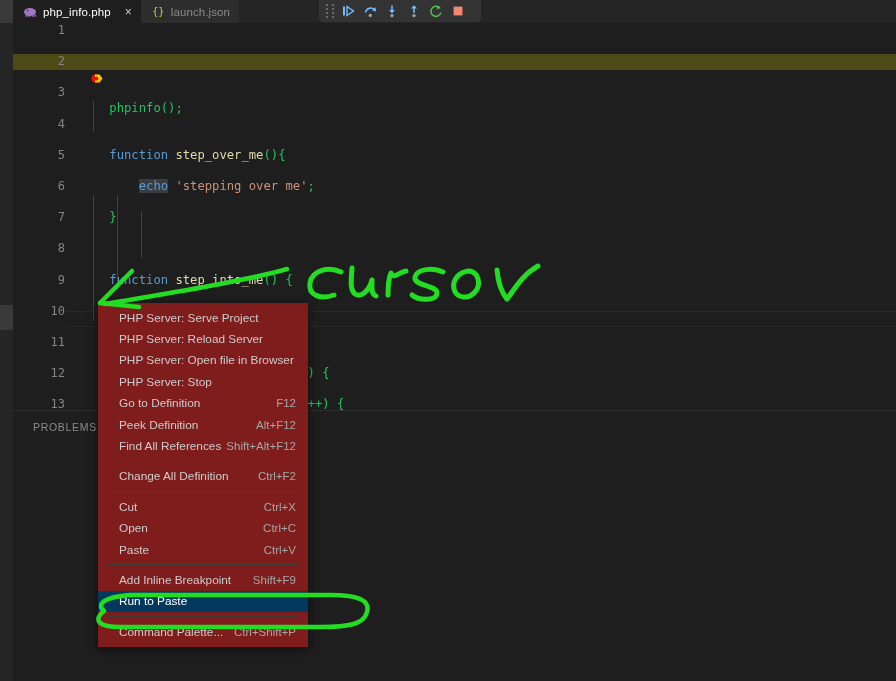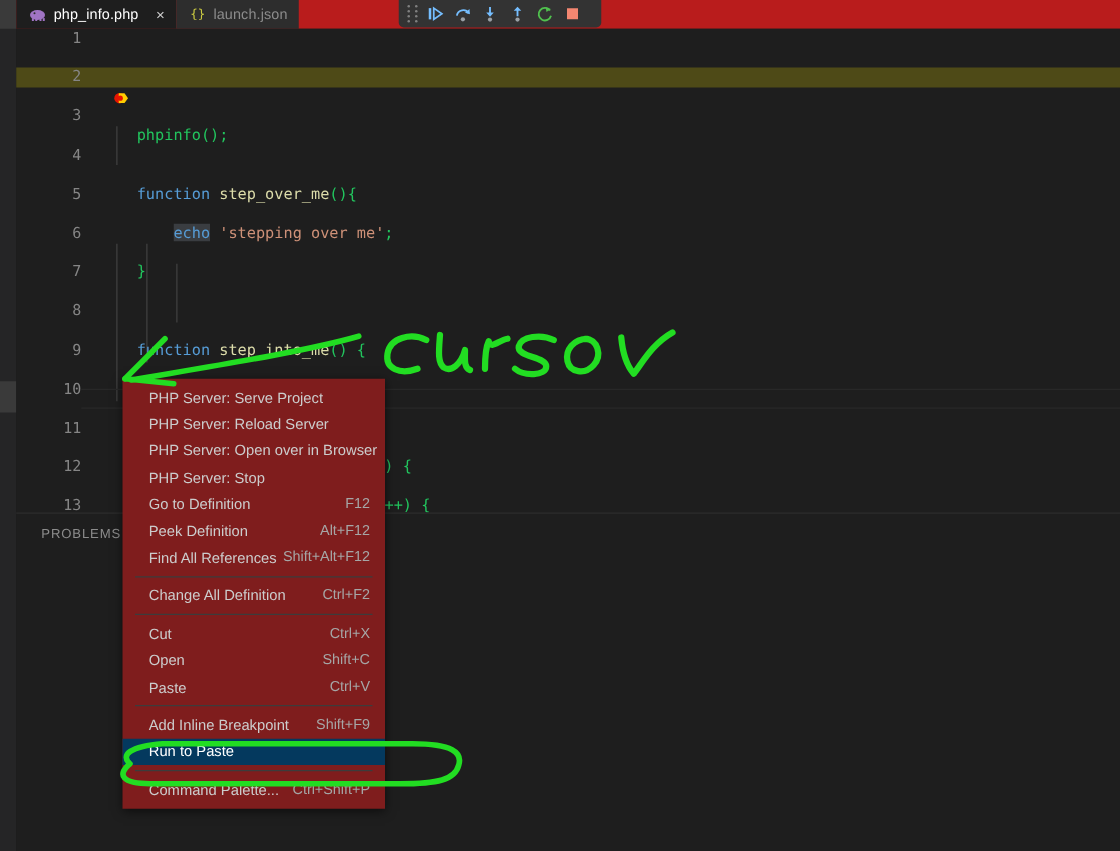--- a/index.html
+++ b/index.html
@@ -9,21 +9,21 @@
     font-family: "Liberation Sans", sans-serif;
     overflow: hidden;
   }
   #root { position: relative; width: 896px; height: 681px; background: #1e1e1e; }
 
   
   .far-strip { position: absolute; left: 0; top: 0; width: 13px; height: 681px; background: #252526; }
   .minimap-slider { position: absolute; left: 0; width: 13px; background: #3a3a3a; }
 
   
-  .tabbar { position: absolute; left: 13px; top: 0; width: 883px; height: 23px; background: #b91c1c; display: flex; align-items: center; }
+  .tabbar { position: absolute; left: 13px; top: 0; width: 883px; height: 23px; background: #e5e5e5; display: flex; }
   .tab { display: flex; align-items: center; height: 23px; padding: 0 9px 0 11px; gap: 6px;
          font-size: 11.5px; color: #8c8c8c; background: #2d2d2d; position: relative; }
   .tab.active { background: #1e1e1e; color: #ffffff; }
   .tab-icon { width: 13px; height: 13px; display: inline-flex; align-items: center; justify-content: center; font-size: 11px; line-height: 1; }
   .tab-label { white-space: nowrap; letter-spacing: .1px; }
   .tab-close { margin-left: 8px; font-size: 12px; color: #cfcfcf; line-height: 1; }
   .tab-spacer { flex: 1; background: #252526; }
 
   
   .debug-toolbar { position: absolute; left: 319px; top: 0; width: 162px; height: 22px;
@@ -284,21 +284,21 @@
   <div class="ctxmenu">
     <div class="ctxitem">
       <span class="ctxlabel">PHP Server: Serve Project</span>
       <span class="ctxkey"></span>
     </div>
     <div class="ctxitem">
       <span class="ctxlabel">PHP Server: Reload Server</span>
       <span class="ctxkey"></span>
     </div>
     <div class="ctxitem">
-      <span class="ctxlabel">PHP Server: Open over in Browser</span>
+      <span class="ctxlabel">PHP Server: Open file in Browser</span>
       <span class="ctxkey"></span>
     </div>
     <div class="ctxitem">
       <span class="ctxlabel">PHP Server: Stop</span>
       <span class="ctxkey"></span>
     </div>
     <div class="ctxitem">
       <span class="ctxlabel">Go to Definition</span>
       <span class="ctxkey">F12</span>
     </div>
@@ -315,21 +315,21 @@
       <span class="ctxlabel">Change All Definition</span>
       <span class="ctxkey">Ctrl+F2</span>
     </div>
     <div class="ctxsep"></div>
     <div class="ctxitem">
       <span class="ctxlabel">Cut</span>
       <span class="ctxkey">Ctrl+X</span>
     </div>
     <div class="ctxitem">
       <span class="ctxlabel">Open</span>
-      <span class="ctxkey">Shift+C</span>
+      <span class="ctxkey">Ctrl+C</span>
     </div>
     <div class="ctxitem">
       <span class="ctxlabel">Paste</span>
       <span class="ctxkey">Ctrl+V</span>
     </div>
     <div class="ctxsep"></div>
     <div class="ctxitem">
       <span class="ctxlabel">Add Inline Breakpoint</span>
       <span class="ctxkey">Shift+F9</span>
     </div>

